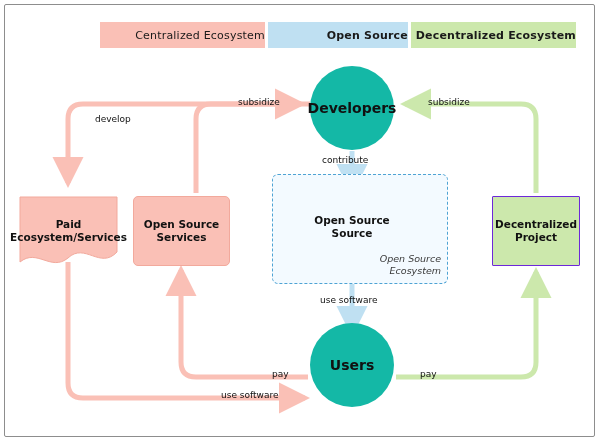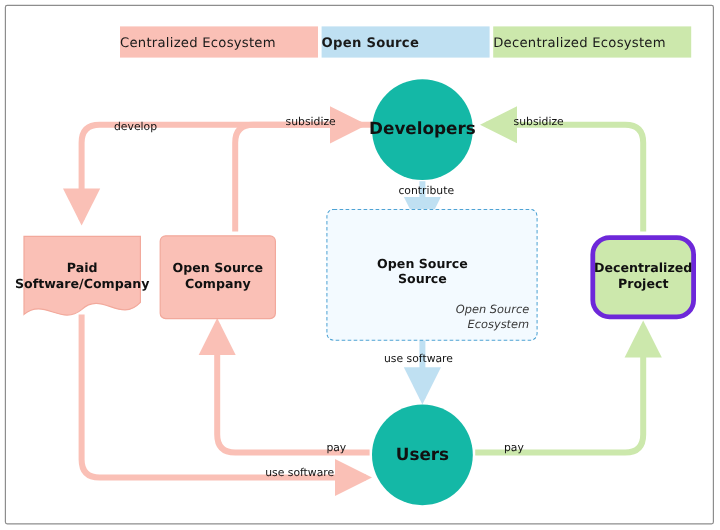--- a/index.html
+++ b/index.html
@@ -10,53 +10,53 @@
   }
   #stage{position:absolute;left:0;top:0;width:600px;height:442px;}
   .frame{
     position:absolute;left:4px;top:4px;width:591px;height:433px;
     border:1px solid #8d8d8d;border-radius:2px;box-sizing:border-box;
   }
   
   .legend{position:absolute;top:22px;left:0;width:600px;height:26px;}
   .legend-item{
     position:absolute;top:0;height:26px;
-    display:flex;align-items:center;justify-content:flex-start;
+    display:flex;align-items:center;justify-content:flex-end;
     font-size:11px;letter-spacing:.2px;color:#1a1a1a;
     box-sizing:border-box;
   }
   .lg-central{left:100px;width:165px;background:#fac0b6;}
   .lg-open{left:268px;width:140px;background:#bfe0f2;font-weight:bold;}
-  .lg-decentral{left:411px;width:165px;background:#cce8ac;}
+  .lg-decentral{left:411px;width:165px;background:#cce8ac;font-weight:bold;}
 
   
   svg#edges{position:absolute;left:0;top:0;width:600px;height:442px;}
 
   
   .node{
     position:absolute;box-sizing:border-box;
     display:flex;align-items:center;justify-content:center;
     text-align:center;font-size:10.5px;line-height:13px;
     font-weight:bold;color:#111;
   }
   .node span{display:block;}
   .n-paid{left:20px;top:196px;width:97px;height:70px;}
   .n-osc{left:133px;top:196px;width:97px;height:70px;
          background:#fac0b6;border:1px solid #f2a99c;border-radius:5px;}
   .n-osp{left:306px;top:196px;width:92px;height:62px;}
   .n-fund{left:492px;top:196px;width:88px;height:70px;
-         background:#cce8ac;border:4px solid #6d28d9;border-radius:16px;}
+         background:#cce8ac;border:1px solid #6d28d9;border-radius:1px;}
   .circ{
     position:absolute;border-radius:50%;
     display:flex;align-items:center;justify-content:center;
     font-size:14px;font-weight:bold;color:#111;
     background:#14b8a6;
   }
   .c-dev{left:310px;top:66px;width:84px;height:84px;}
-  .c-users{left:310px;top:337px;width:84px;height:84px;align-items:center;}
+  .c-users{left:310px;top:323px;width:84px;height:84px;align-items:center;}
 
   
   .cluster{
     position:absolute;left:272px;top:174px;width:176px;height:110px;
     border:1px dashed #4ea3d4;border-radius:6px;background:#f3faff;
     box-sizing:border-box;
   }
   .cluster-label{
     position:absolute;right:6px;bottom:6px;
     font-size:9.5px;font-style:italic;color:#3a3a3a;
@@ -132,28 +132,28 @@
   <div class="cluster">
     <div class="cluster-label">
       <span>Open Source</span><br>
       <span>Ecosystem</span>
     </div>
   </div>
 
   <div class="node n-paid">
     <div>
       <span>Paid</span>
-      <span>Software/Company</span>
+      <span>Ecosystem/Services</span>
     </div>
   </div>
 
   <div class="node n-osc">
     <div>
       <span>Open Source</span>
-      <span>Company</span>
+      <span>Services</span>
     </div>
   </div>
 
   <div class="circ c-dev">
     <span>Developers</span>
   </div>
 
   <div class="node n-osp">
     <div>
       <span>Open Source</span>
@@ -165,27 +165,27 @@
     <span>Users</span>
   </div>
 
   <div class="node n-fund">
     <div>
       <span>Decentralized</span>
       <span>Project</span>
     </div>
   </div>
 
-  <div class="elabel" style="left:95px;top:101px;">develop</div>
+  <div class="elabel" style="left:95px;top:114px;">develop</div>
 
   <div class="elabel" style="left:238px;top:97px;">subsidize</div>
 
   <div class="elabel" style="left:428px;top:97px;">subsidize</div>
 
-  <div class="elabel" style="left:332px;top:155px;">contribute</div>
+  <div class="elabel" style="left:322px;top:155px;">contribute</div>
 
   <div class="elabel" style="left:320px;top:295px;">use software</div>
 
   <div class="elabel" style="left:221px;top:390px;">use software</div>
 
   <div class="elabel" style="left:272px;top:369px;">pay</div>
 
   <div class="elabel" style="left:420px;top:369px;">pay</div>
 
 </div>

